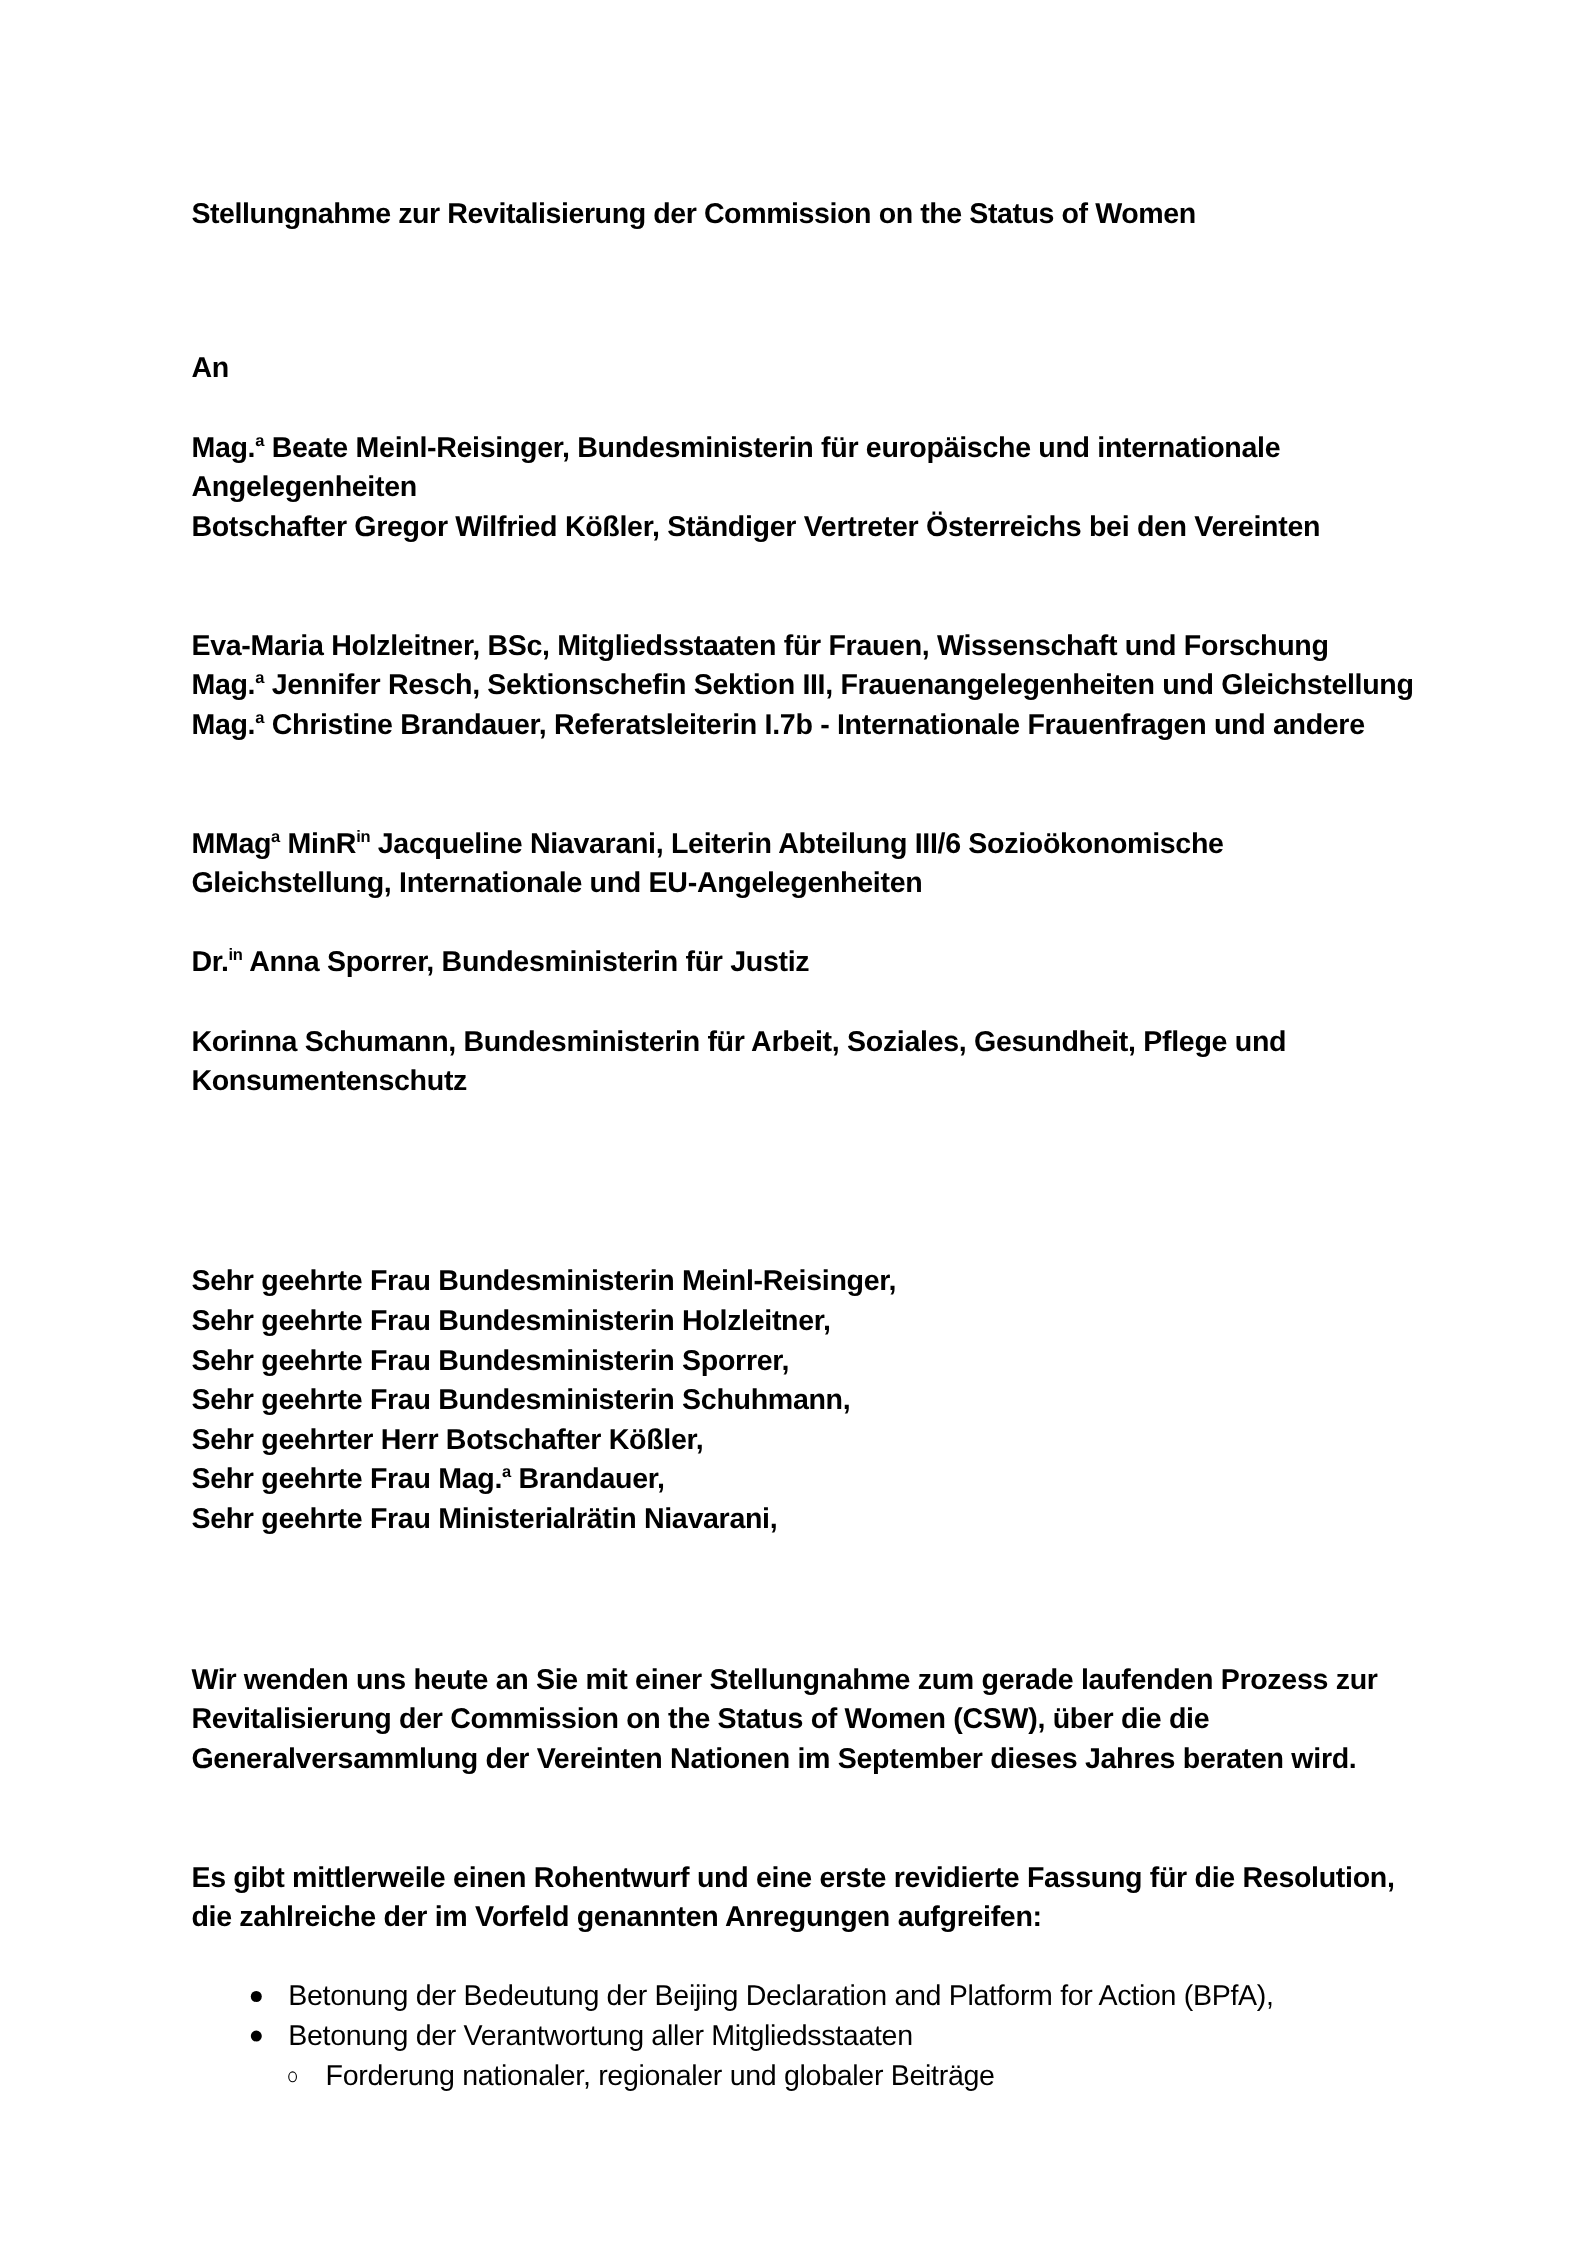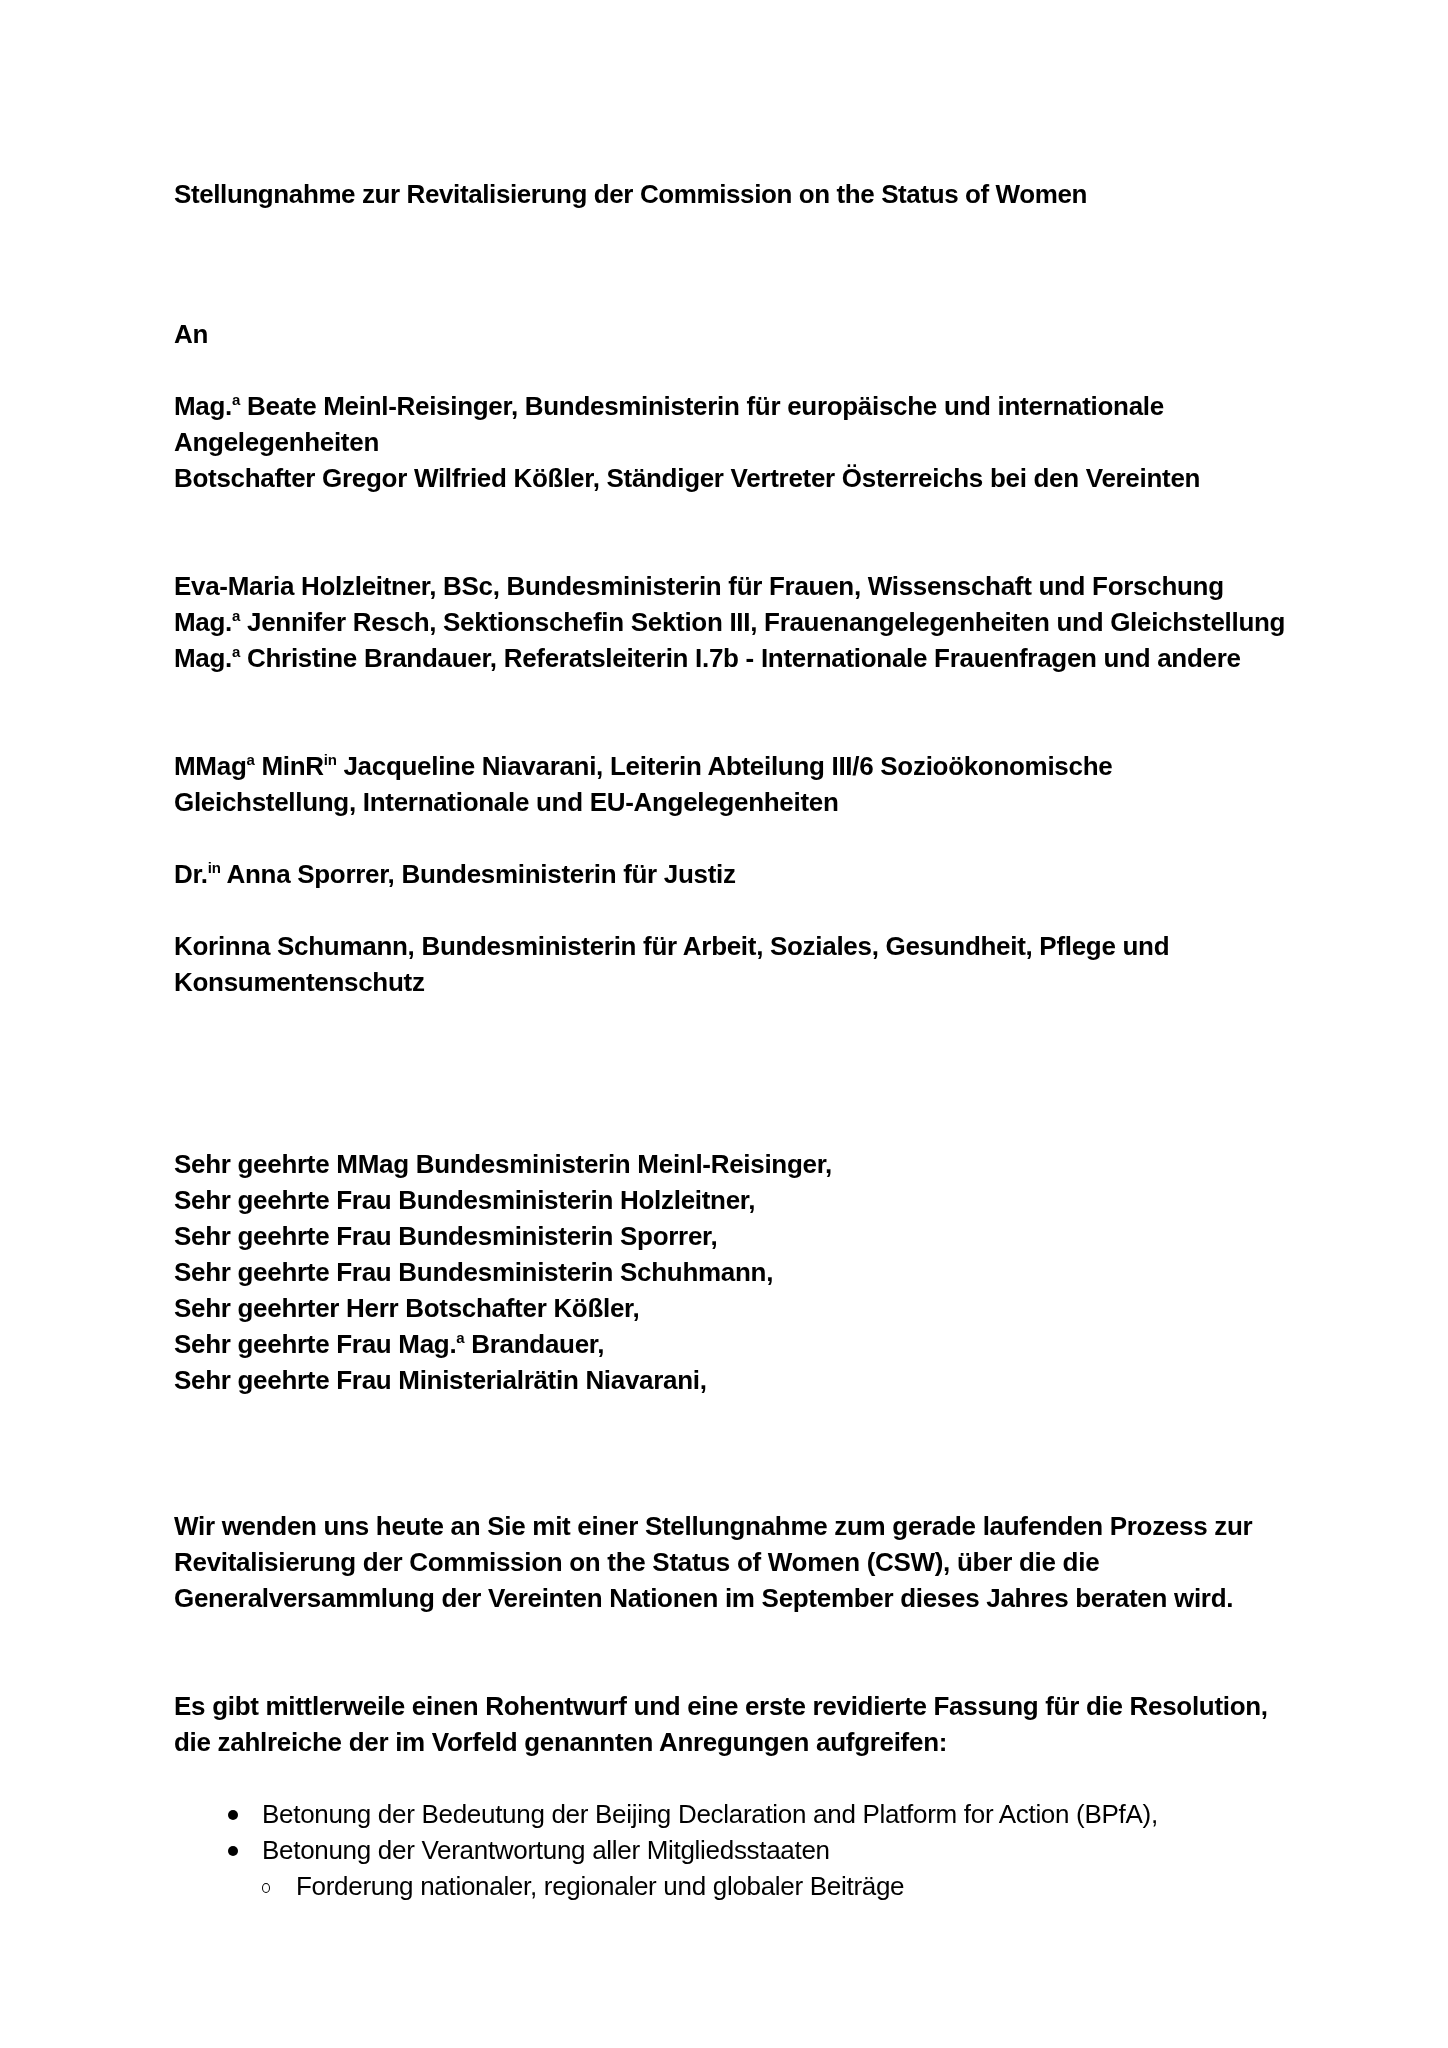--- a/index.html
+++ b/index.html
@@ -89,41 +89,41 @@
     <span class="line">An</span>
   </div>
 
   <div class="block" style="top:388px;">
     <span class="line"><span>Mag.</span><sup>a</sup><span> Beate Meinl-Reisinger, Bundesministerin für europäische und internationale</span></span>
     <span class="line">Angelegenheiten</span>
     <span class="line">Botschafter Gregor Wilfried Kößler, Ständiger Vertreter Österreichs bei den Vereinten</span>
   </div>
 
   <div class="block" style="top:568px;">
-    <span class="line">Eva-Maria Holzleitner, BSc, Bundesministerin für Frauen, Wissenschaft und Forschung</span>
+    <span class="line">Eva-Maria Holzleitner, BSc, Mitgliedsstaaten für Frauen, Wissenschaft und Forschung</span>
     <span class="line"><span>Mag.</span><sup>a</sup><span> Jennifer Resch, Sektionschefin Sektion III, Frauenangelegenheiten und Gleichstellung</span></span>
     <span class="line"><span>Mag.</span><sup>a</sup><span> Christine Brandauer, Referatsleiterin I.7b - Internationale Frauenfragen und andere</span></span>
   </div>
 
   <div class="block" style="top:748px;">
     <span class="line"><span>MMag</span><sup>a</sup><span> MinR</span><sup>in</sup><span> Jacqueline Niavarani, Leiterin Abteilung III/6 Sozioökonomische</span></span>
     <span class="line">Gleichstellung, Internationale und EU-Angelegenheiten</span>
   </div>
 
   <div class="block" style="top:856px;">
     <span class="line"><span>Dr.</span><sup>in</sup><span> Anna Sporrer, Bundesministerin für Justiz</span></span>
   </div>
 
   <div class="block" style="top:928px;">
     <span class="line">Korinna Schumann, Bundesministerin für Arbeit, Soziales, Gesundheit, Pflege und</span>
     <span class="line">Konsumentenschutz</span>
   </div>
 
   <div class="block" style="top:1146px;">
-    <span class="line">Sehr geehrte MMag Bundesministerin Meinl-Reisinger,</span>
+    <span class="line">Sehr geehrte Frau Bundesministerin Meinl-Reisinger,</span>
     <span class="line">Sehr geehrte Frau Bundesministerin Holzleitner,</span>
     <span class="line">Sehr geehrte Frau Bundesministerin Sporrer,</span>
     <span class="line">Sehr geehrte Frau Bundesministerin Schuhmann,</span>
     <span class="line">Sehr geehrter Herr Botschafter Kößler,</span>
     <span class="line"><span>Sehr geehrte Frau Mag.</span><sup>a</sup><span> Brandauer,</span></span>
     <span class="line">Sehr geehrte Frau Ministerialrätin Niavarani,</span>
   </div>
 
   <div class="block" style="top:1508px;">
     <span class="line">Wir wenden uns heute an Sie mit einer Stellungnahme zum gerade laufenden Prozess zur</span>

